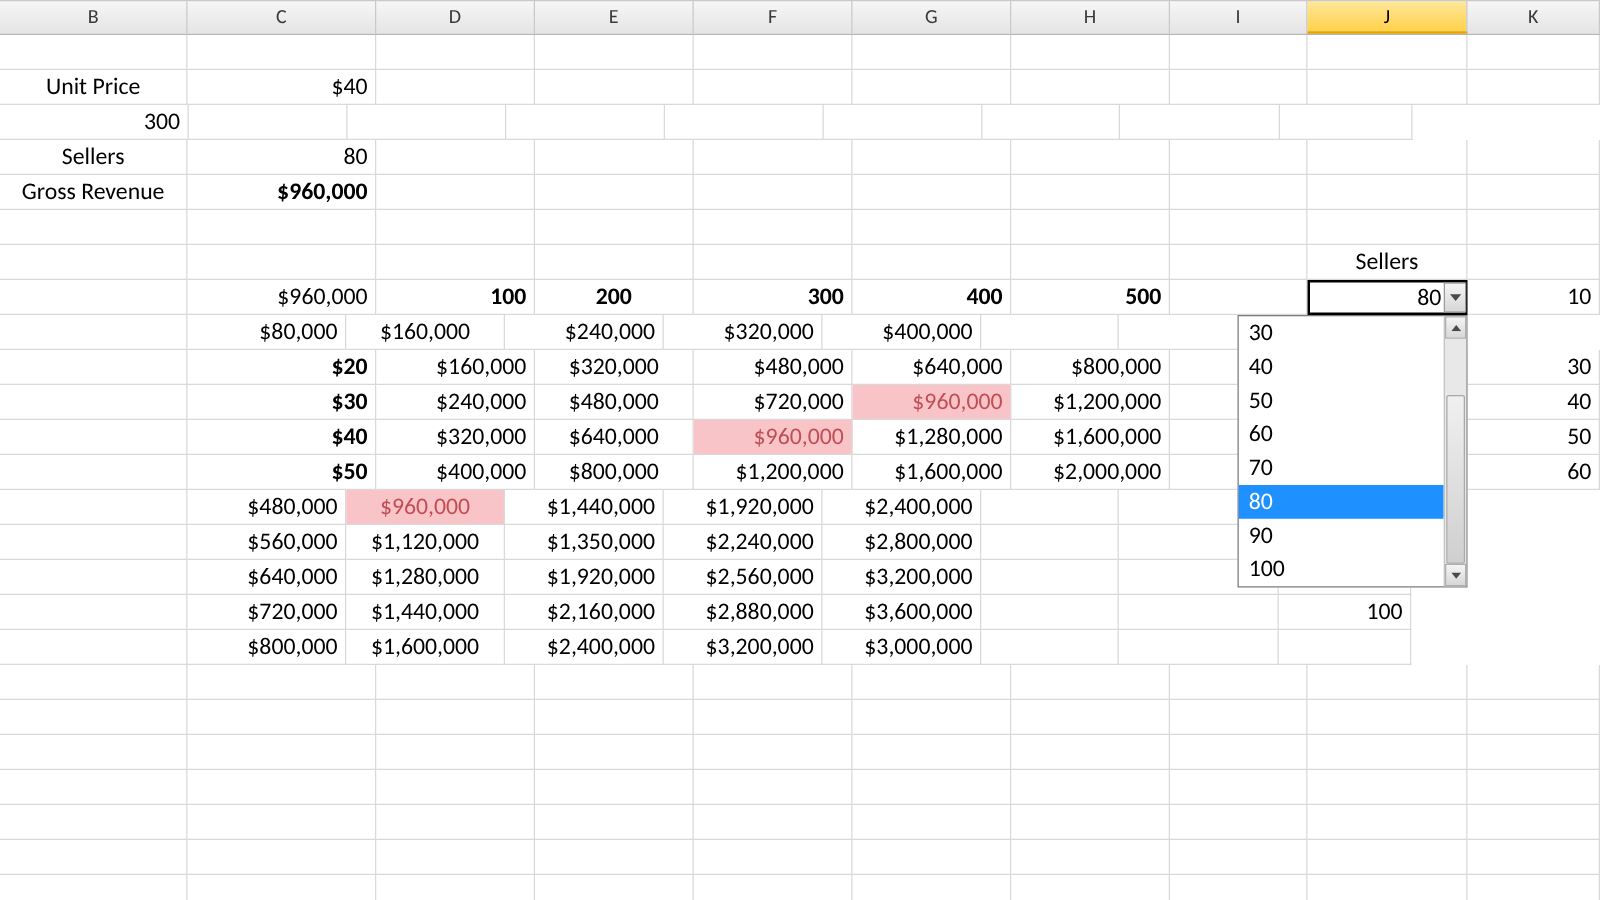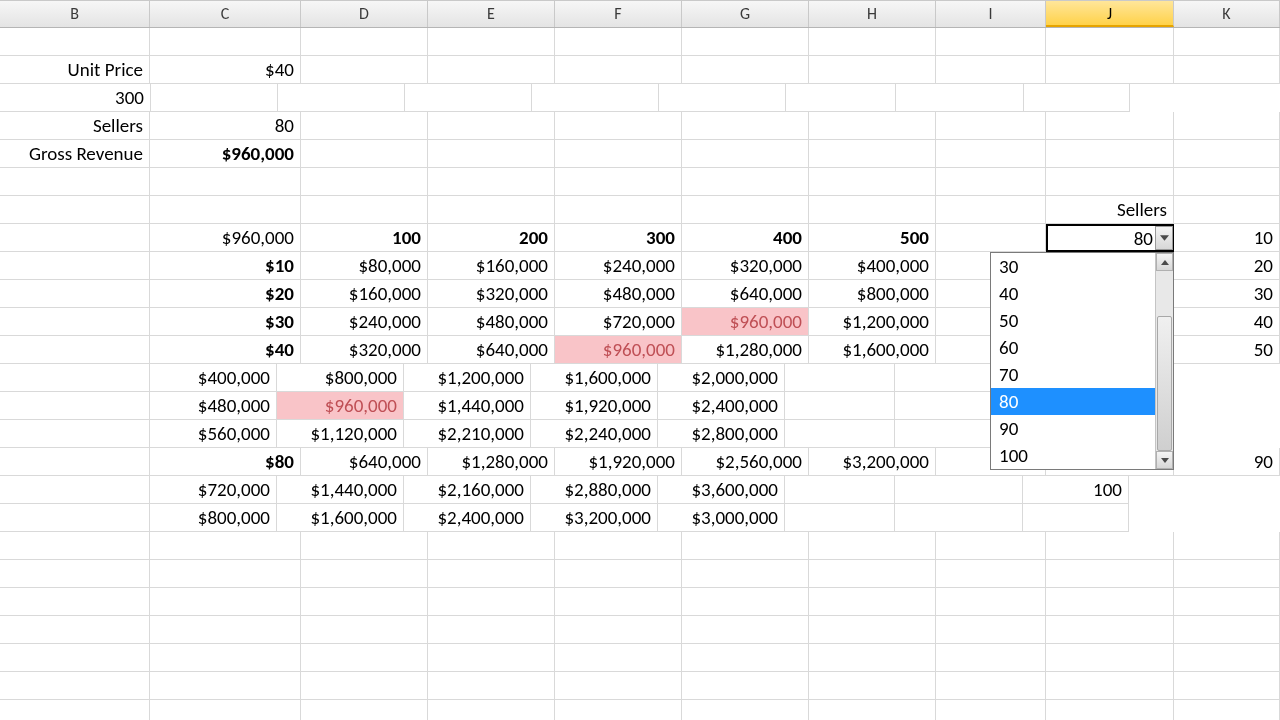--- a/index.html
+++ b/index.html
@@ -40,29 +40,29 @@
   .cell {
     border-right: 1px solid #d9d9d9;
     border-bottom: 1px solid #d9d9d9;
     padding: 0 6px;
     line-height: 27px;
     white-space: nowrap;
     overflow: hidden;
     font-size: 19px;
   }
   .r { text-align: right; }
-  .l { text-align: right; }
+  .l { text-align: center; }
   .b { font-weight: 700; }
   .pink { background: #f9c4c8; color: #bf4f55; }
   .yellow { background: #ffe69a; }
   
   .wB { width: 150px; }
   .wC { width: 151px; }
   .wD { width: 127px; }
-  .wE { width: 127px; }
+  .wE { width: 127px; text-align: center; }
   .wF { width: 127px; }
   .wG { width: 127px; }
   .wH { width: 127px; }
   .wI { width: 110px; }
   .wJ { width: 128px; }
   .wK { width: 106px; }
   
   .dd-cell {
     position: absolute;
     border: 2px solid #000;
@@ -229,21 +229,20 @@
         <div class="cell wE r b">200</div>
         <div class="cell wF r b">300</div>
         <div class="cell wG r b">400</div>
         <div class="cell wH r b">500</div>
         <div class="cell wI"></div>
         <div class="cell wJ"></div>
         <div class="cell wK r">10</div>
       </div>
       <div class="row">
         <div class="cell wB"></div>
-        <div class="cell wC r b">$10</div>
         <div class="cell wD r">$80,000</div>
         <div class="cell wE r">$160,000</div>
         <div class="cell wF r">$240,000</div>
         <div class="cell wG r">$320,000</div>
         <div class="cell wH r">$400,000</div>
         <div class="cell wI"></div>
         <div class="cell wJ"></div>
         <div class="cell wK r">20</div>
       </div>
       <div class="row">
@@ -277,20 +276,21 @@
         <div class="cell wE r">$640,000</div>
         <div class="cell wF r pink">$960,000</div>
         <div class="cell wG r">$1,280,000</div>
         <div class="cell wH r">$1,600,000</div>
         <div class="cell wI"></div>
         <div class="cell wJ"></div>
         <div class="cell wK r">50</div>
       </div>
       <div class="row">
         <div class="cell wB"></div>
+        <div class="cell wC r b">$50</div>
         <div class="cell wD r">$400,000</div>
         <div class="cell wE r">$800,000</div>
         <div class="cell wF r">$1,200,000</div>
         <div class="cell wG r">$1,600,000</div>
         <div class="cell wH r">$2,000,000</div>
         <div class="cell wI"></div>
         <div class="cell wJ"></div>
         <div class="cell wK r">60</div>
       </div>
       <div class="row">
@@ -301,30 +301,29 @@
         <div class="cell wG r">$1,920,000</div>
         <div class="cell wH r">$2,400,000</div>
         <div class="cell wI"></div>
         <div class="cell wJ"></div>
         <div class="cell wK r">70</div>
       </div>
       <div class="row">
         <div class="cell wB"></div>
         <div class="cell wD r">$560,000</div>
         <div class="cell wE r">$1,120,000</div>
-        <div class="cell wF r">$2,210,000</div>
+        <div class="cell wF r">$1,350,000</div>
         <div class="cell wG r">$2,240,000</div>
         <div class="cell wH r">$2,800,000</div>
         <div class="cell wI"></div>
         <div class="cell wJ"></div>
         <div class="cell wK r yellow">80</div>
       </div>
       <div class="row">
         <div class="cell wB"></div>
-        <div class="cell wC r b">$80</div>
         <div class="cell wD r">$640,000</div>
         <div class="cell wE r">$1,280,000</div>
         <div class="cell wF r">$1,920,000</div>
         <div class="cell wG r">$2,560,000</div>
         <div class="cell wH r">$3,200,000</div>
         <div class="cell wI"></div>
         <div class="cell wJ"></div>
         <div class="cell wK r">90</div>
       </div>
       <div class="row">

